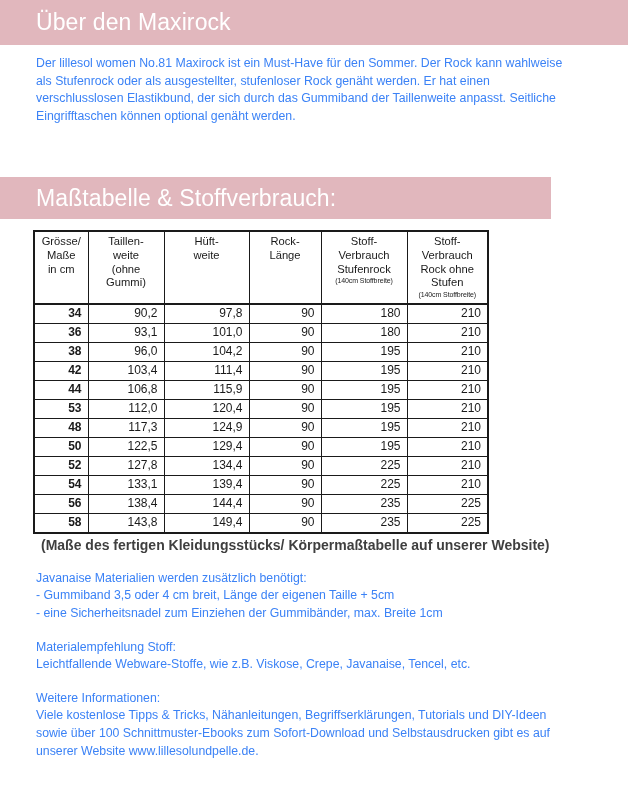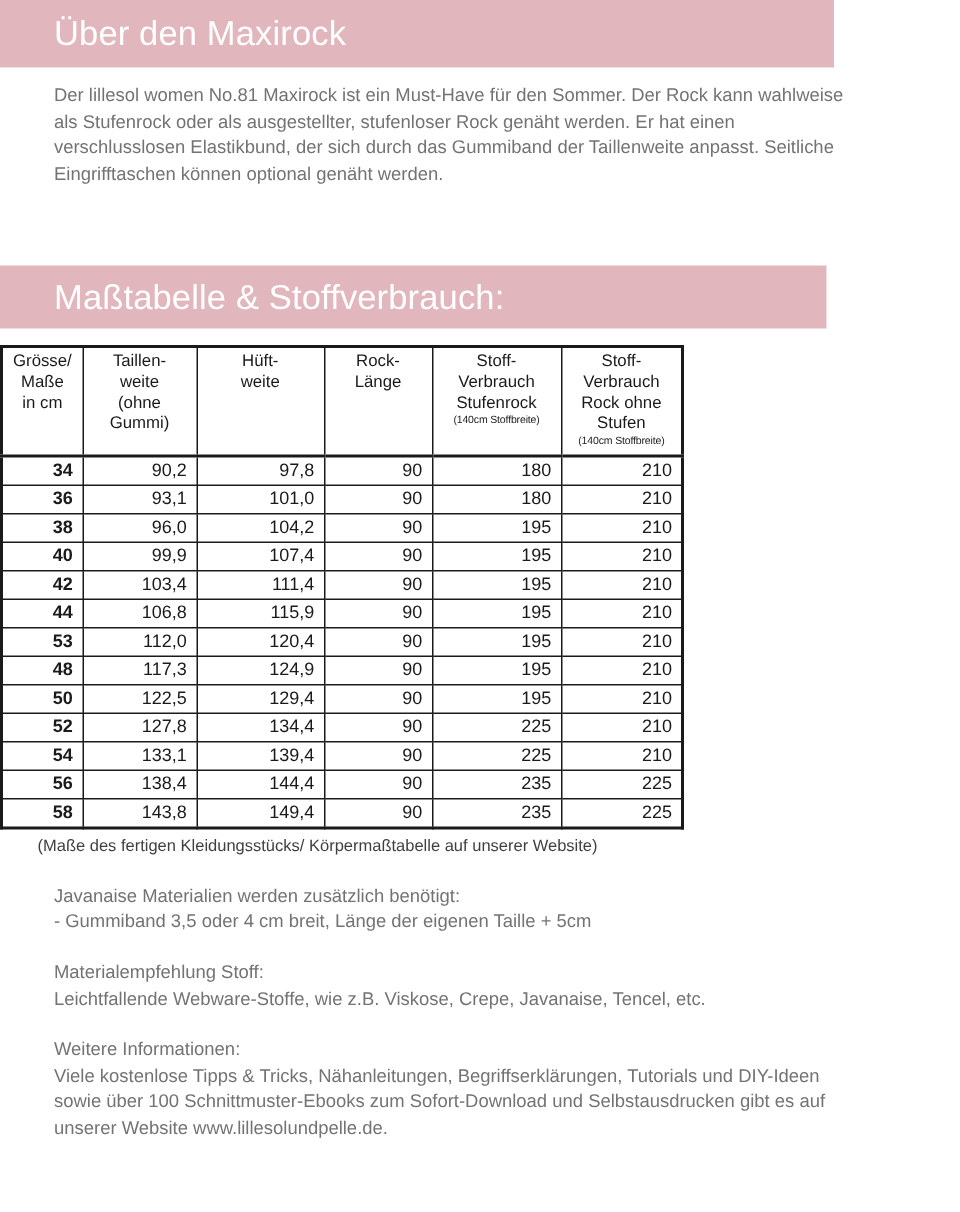--- a/index.html
+++ b/index.html
@@ -19,21 +19,21 @@
   
   .band {
     background: #e1b7bd;
     height: 45px;
     display: flex;
     align-items: center;
     padding-left: 36px;
     box-sizing: border-box;
   }
   .band.band-1 {
-    width: 556px;
+    width: 628px;
     margin-top: 0;
   }
   .band.band-2 {
     width: 551px;
     height: 42px;
   }
   .band-title {
     color: #ffffff;
     font-size: 23px;
     font-weight: 400;
@@ -43,28 +43,29 @@
   }
 
   
   .body-block {
     padding-left: 36px;
     padding-right: 60px;
   }
   .para {
     font-size: 12.3px;
     line-height: 17.6px;
-    color: #737373;
+    color: #3b82f6;
     margin: 0;
   }
   .spacer-16 { height: 16px; }
   .spacer-10 { height: 10px; }
 
   
   .table-wrap {
+    padding-left: 33px;
     padding-top: 11px;
   }
   table.measure {
     border-collapse: collapse;
     width: 454px;
     table-layout: fixed;
     border: 2px solid #1a1a1a;
   }
   table.measure th,
   table.measure td {
@@ -99,25 +100,26 @@
   }
 
   col.c1 { width: 54px; }
   col.c2 { width: 76px; }
   col.c3 { width: 85px; }
   col.c4 { width: 72px; }
   col.c5 { width: 86px; }
   col.c6 { width: 81px; }
 
   .table-note {
-    font-size: 11px;
+    font-size: 14px;
     color: #3f3f3f;
-    padding-left: 25px;
+    padding-left: 41px;
     padding-top: 3px;
     line-height: 17px;
+    font-weight: bold;
   }
 </style>
 </head>
 <body>
 
 <div class="band band-1">
   <span class="band-title">Über den Maxirock</span>
 </div>
 
 <div class="spacer-10"></div>
@@ -172,28 +174,20 @@
         </tr>
         <tr>
           <td class="size-cell">38</td>
           <td>96,0</td>
           <td>104,2</td>
           <td>90</td>
           <td>195</td>
           <td>210</td>
         </tr>
         <tr>
-          <td class="size-cell">40</td>
-          <td>99,9</td>
-          <td>107,4</td>
-          <td>90</td>
-          <td>195</td>
-          <td>210</td>
-        </tr>
-        <tr>
           <td class="size-cell">42</td>
           <td>103,4</td>
           <td>111,4</td>
           <td>90</td>
           <td>195</td>
           <td>210</td>
         </tr>
         <tr>
           <td class="size-cell">44</td>
           <td>106,8</td>
@@ -262,20 +256,21 @@
   </table>
 </div>
 
 <div class="table-note">(Maße des fertigen Kleidungsstücks/ Körpermaßtabelle auf unserer Website)</div>
 
 <div class="spacer-16"></div>
 
 <div class="body-block">
   <p class="para">Javanaise Materialien werden zusätzlich benötigt:</p>
   <p class="para">- Gummiband 3,5 oder 4 cm breit, Länge der eigenen Taille + 5cm</p>
+  <p class="para">- eine Sicherheitsnadel zum Einziehen der Gummibänder, max. Breite 1cm</p>
 
   <div class="spacer-16"></div>
 
   <p class="para">Materialempfehlung Stoff:</p>
   <p class="para">Leichtfallende Webware-Stoffe, wie z.B. Viskose, Crepe, Javanaise, Tencel, etc.</p>
 
   <div class="spacer-16"></div>
 
   <p class="para">Weitere Informationen:</p>
   <p class="para">Viele kostenlose Tipps &amp; Tricks, Nähanleitungen, Begriffserklärungen, Tutorials und DIY-Ideen sowie über 100 Schnittmuster-Ebooks zum Sofort-Download und Selbstausdrucken gibt es auf unserer Website www.lillesolundpelle.de.</p>

